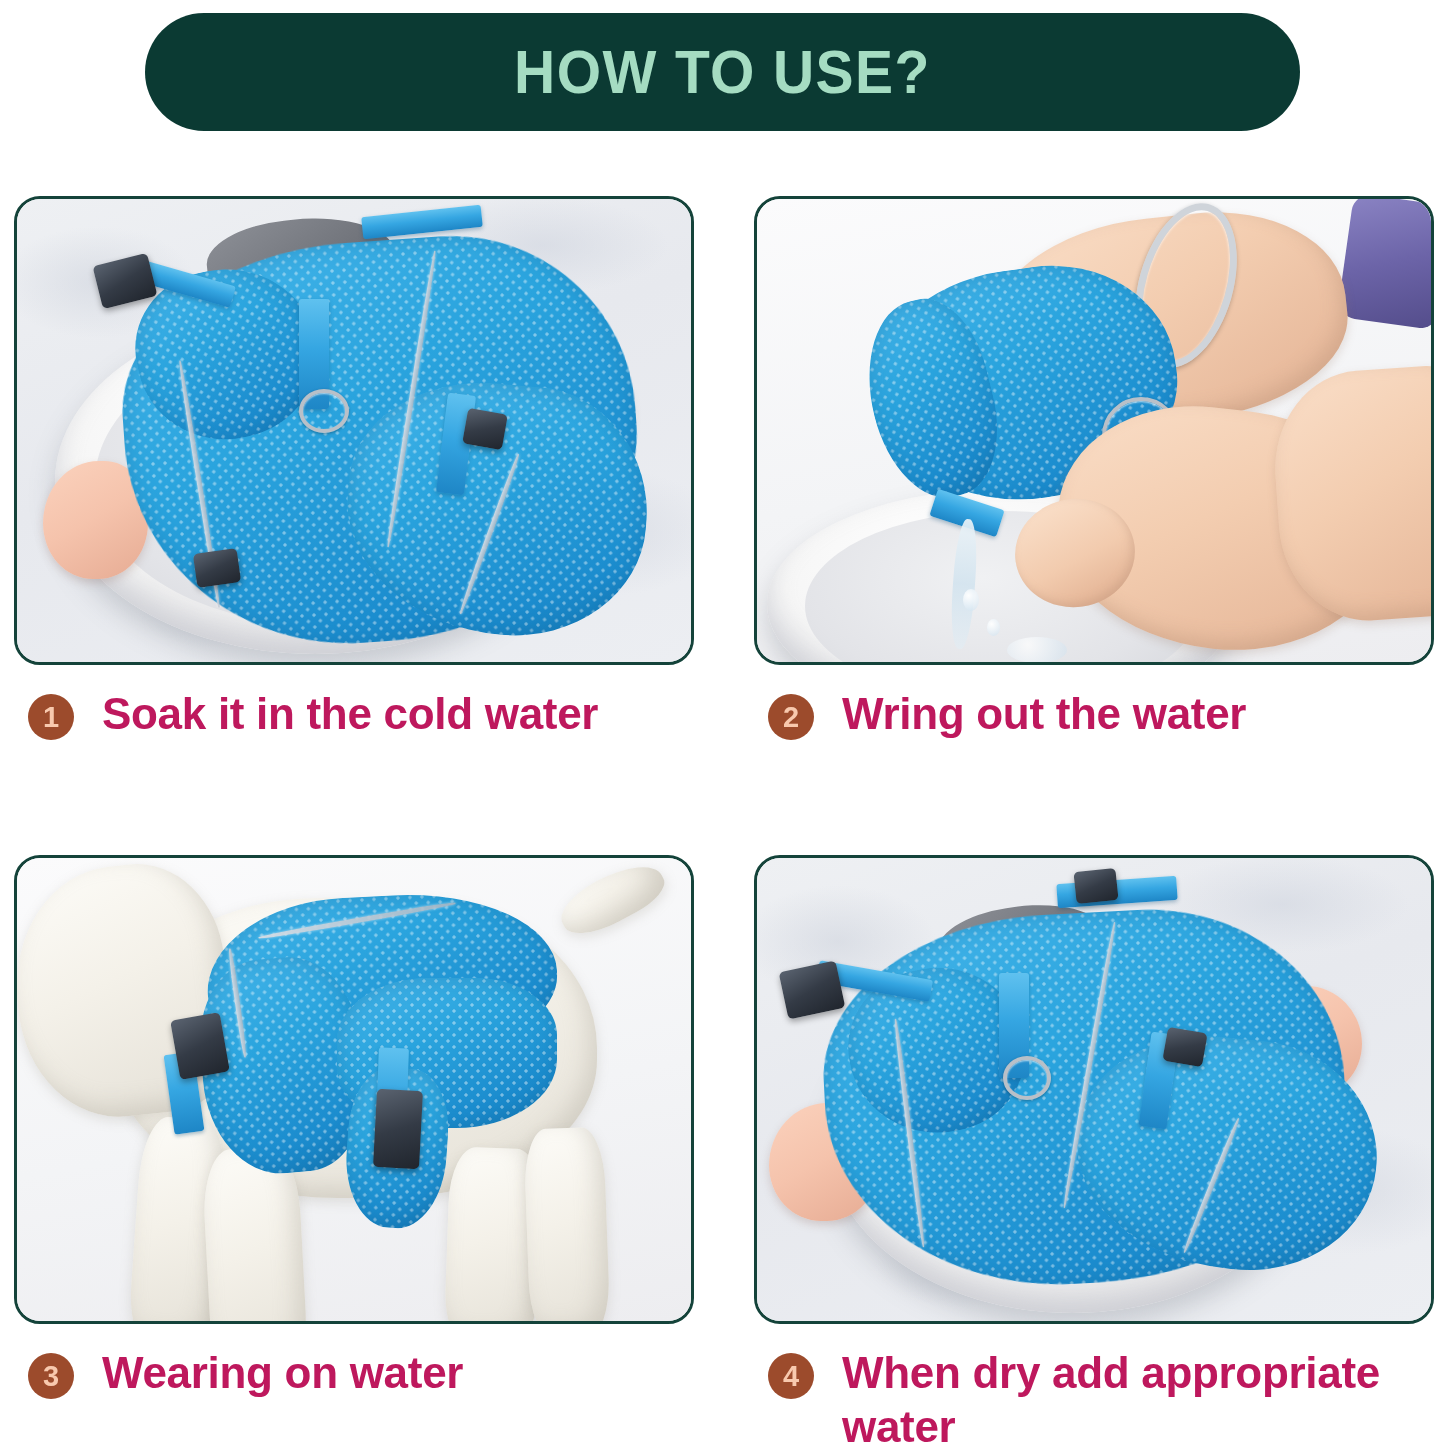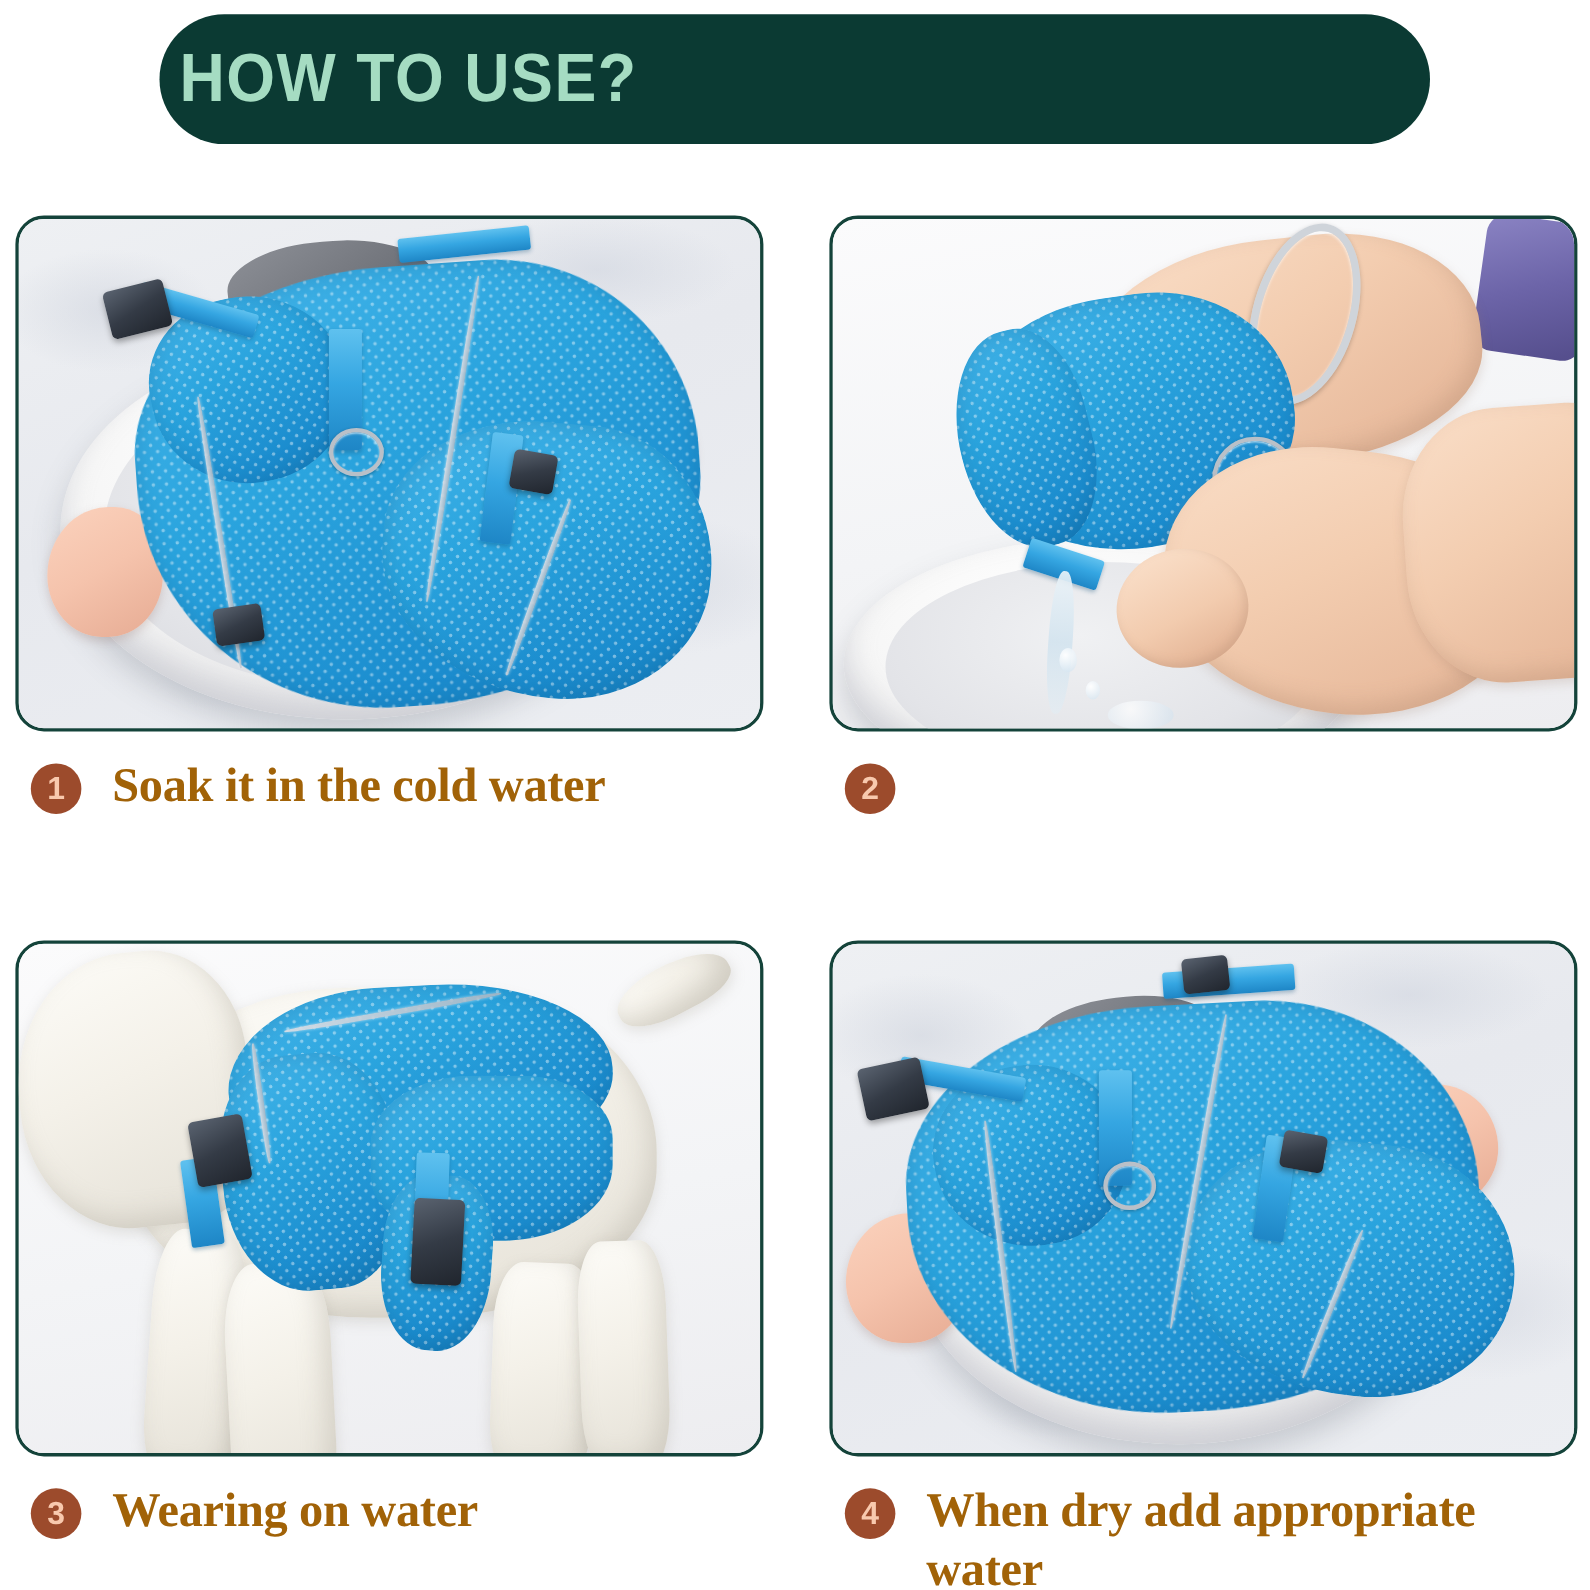--- a/index.html
+++ b/index.html
@@ -25,21 +25,21 @@
   .banner {
     position: absolute;
     left: 145px;
     top: 13px;
     width: 1155px;
     height: 118px;
     background: #0b3a33;
     border-radius: 60px;
     display: flex;
     align-items: center;
-    justify-content: flex-start;
+    justify-content: center;
   }
   .banner-title {
     color: #a5dcc2;
     font-size: 62px;
     font-weight: bold;
     letter-spacing: 1.5px;
     font-family: "Liberation Sans", sans-serif;
     text-align: center;
     line-height: 1;
     transform: scaleX(0.92);
@@ -90,27 +90,27 @@
     font-size: 29px;
     font-weight: bold;
     display: flex;
     align-items: center;
     justify-content: center;
     margin-top: 7px;
     font-family: "Liberation Sans", sans-serif;
   }
   .caption-text {
     margin-left: 28px;
-    color: #a16207;
+    color: #be185d;
     font-size: 44px;
     font-weight: bold;
     line-height: 1.22;
     letter-spacing: -0.3px;
     max-width: 600px;
-    font-family: Liberation Serif, serif;
+    font-family: Liberation Sans, sans-serif;
   }
 
   
   .scene { position: absolute; inset: 0; }
 
   
   .bg-wrap {
     position: absolute; inset: 0;
     background:
       radial-gradient(ellipse 140px 80px at 12% 18%, rgba(205,210,220,.55), transparent 70%),
@@ -318,20 +318,21 @@
                       border-radius:40% 30% 30% 40%; transform:rotate(-4deg);"></div>
 
           <div class="water-stream" style="left:196px; top:320px; width:22px; height:130px; transform:rotate(4deg);"></div>
           <div class="droplet" style="left:206px; top:390px; width:16px; height:22px;"></div>
           <div class="droplet" style="left:230px; top:420px; width:13px; height:17px;"></div>
           <div class="droplet" style="left:250px; top:438px; width:60px; height:26px; opacity:.75;"></div>
         </div>
       </div>
       <div class="caption">
         <div class="badge">2</div>
+        <div class="caption-text">Wring out the water</div>
       </div>
     </div>
 
     <div class="step step-col-left step-row-bottom">
       <div class="photo">
         <div class="scene">
           <div class="bg-plain"></div>
 
           <div class="dog-part" style="left:100px; top:40px; width:480px; height:300px;
                       border-radius:42% 38% 44% 46% / 48% 50% 46% 44%;"></div>

